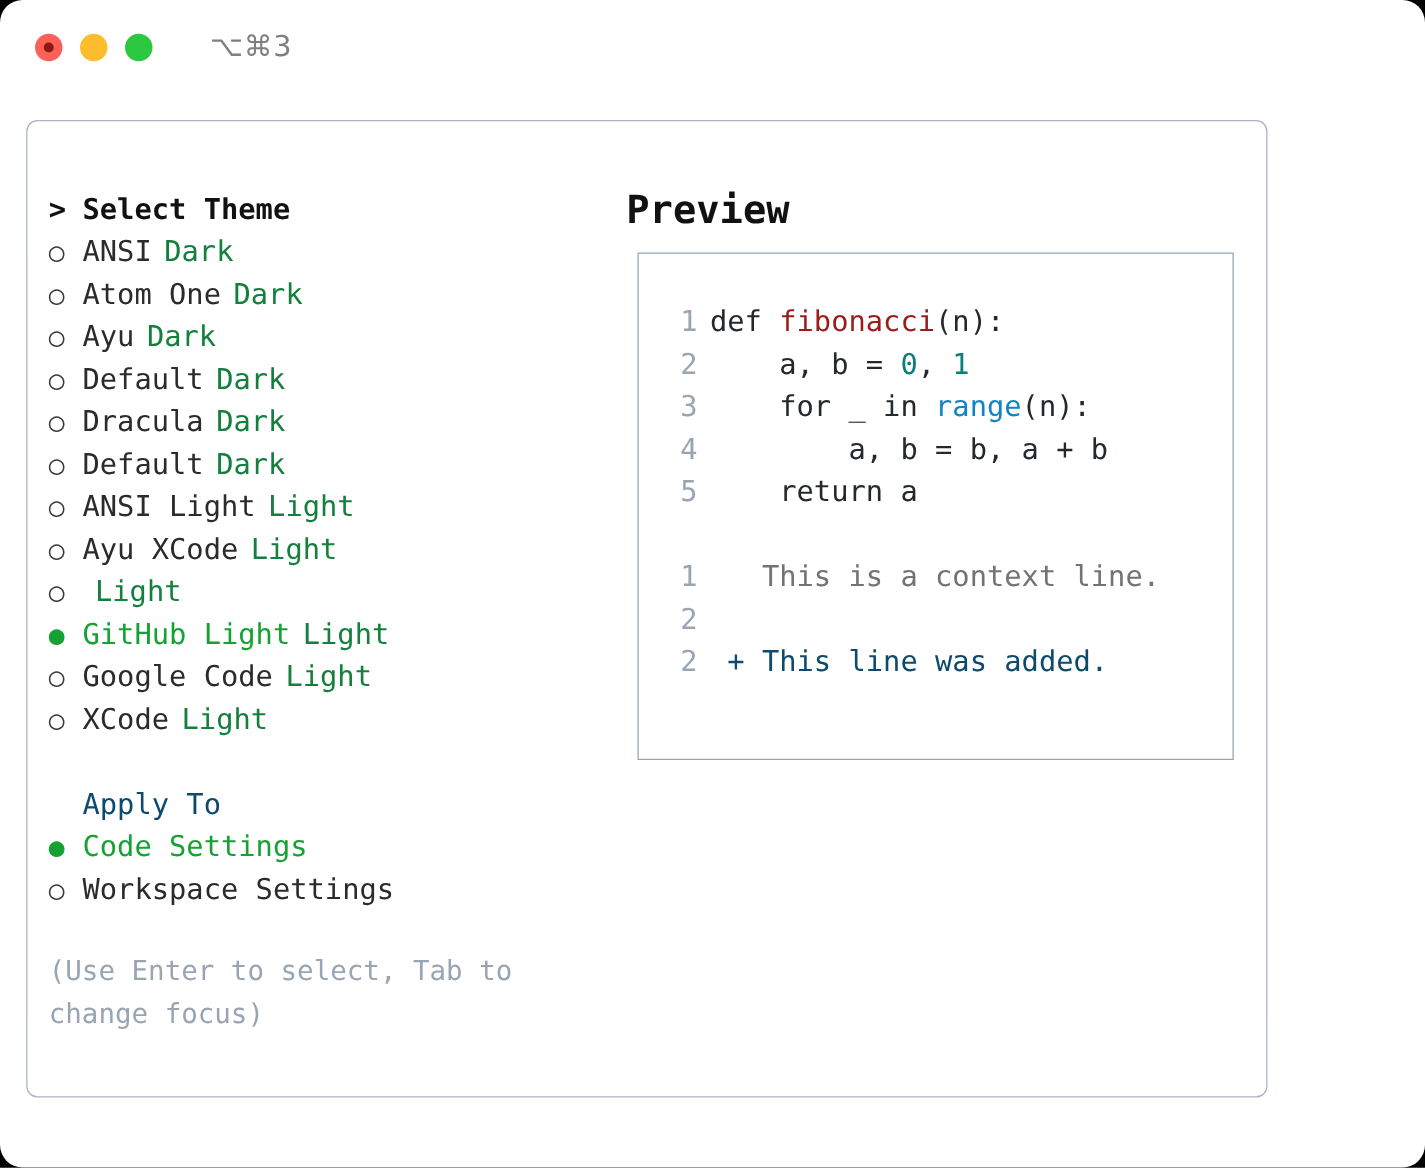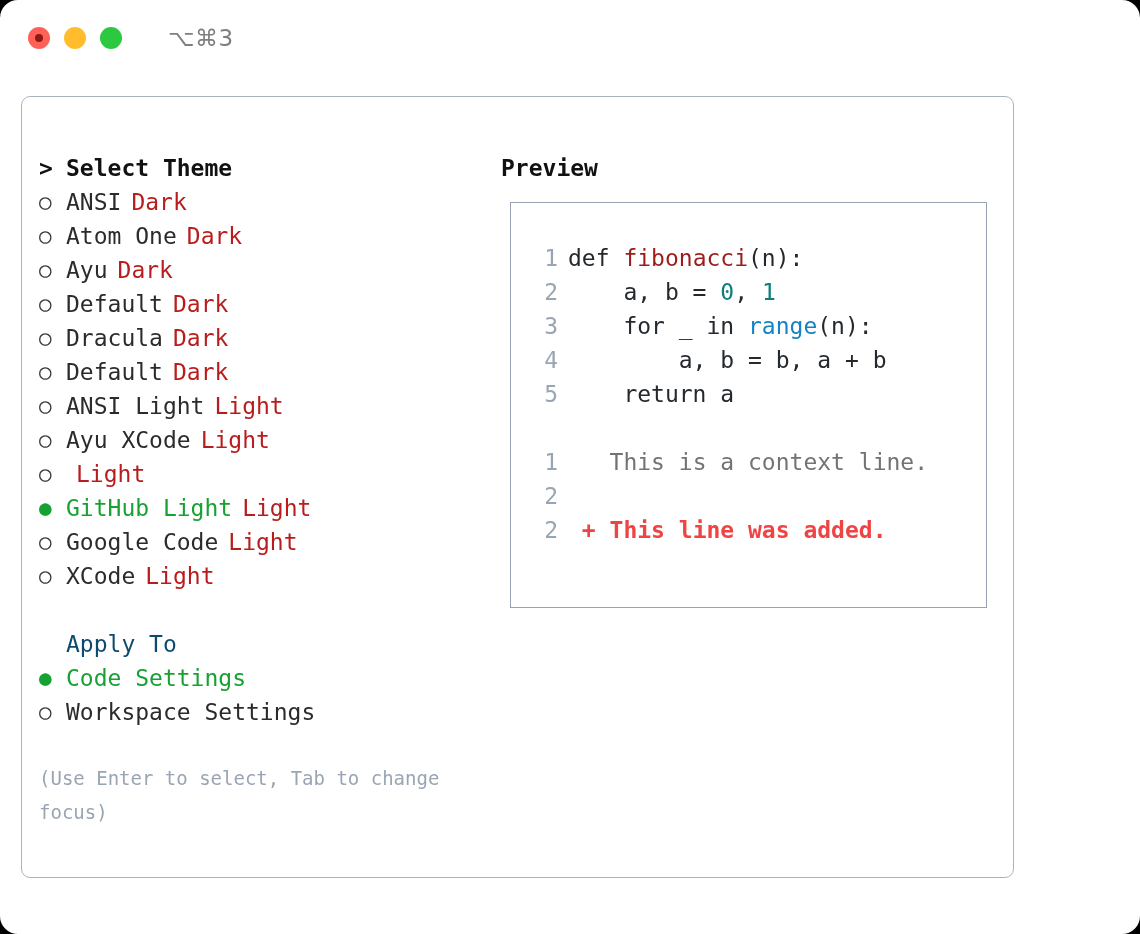--- a/index.html
+++ b/index.html
@@ -143,55 +143,55 @@
   }
 
   .label {
     color: #2b2b2b;
   }
   .label.selected {
     color: #16a233;
   }
 
   .tag {
-    color: #b91c1c;
+    color: #15803d;
     margin-left: 10px;
   }
 
   .spacer {
     height: 34px;
   }
 
   .section-head {
     color: #0c4a6e;
     padding-left: 27px;
   }
 
   .hint {
     position: absolute;
     left: 17px;
     top: 664px;
     width: 420px;
     color: #9aa5b4;
-    font-size: 19px;
+    font-size: 22px;
     line-height: 34px;
     white-space: pre-wrap;
   }
 
   
   .right-col {
     position: absolute;
     left: 479px;
     top: 54px;
     width: 500px;
   }
 
   .preview-title {
     color: #111111;
-    font-size: 23px;
+    font-size: 31px;
     font-weight: bold;
     line-height: 34px;
     height: 34px;
     white-space: pre;
   }
 
   .preview-box {
     position: absolute;
     left: 9px;
     top: 51px;
@@ -233,21 +233,21 @@
   }
 
   .tok-func { color: #9c1b1b; }
   .tok-num  { color: #0b7d7a; }
   .tok-call { color: #1283c4; }
 
   .diff-gap { height: 34px; }
 
   .diff-ctx  { color: #737373; }
   .diff-del  { color: #bf1c1c; }
-  .diff-add  { color: #ef4444; font-weight: bold; }
+  .diff-add  { color: #0c4a6e; }
 </style>
 </head>
 <body>
 
 <div class="window">
 
   <div class="titlebar">
     <div class="traffic-lights">
       <span class="light light-close"></span>
       <span class="light light-min"></span>

